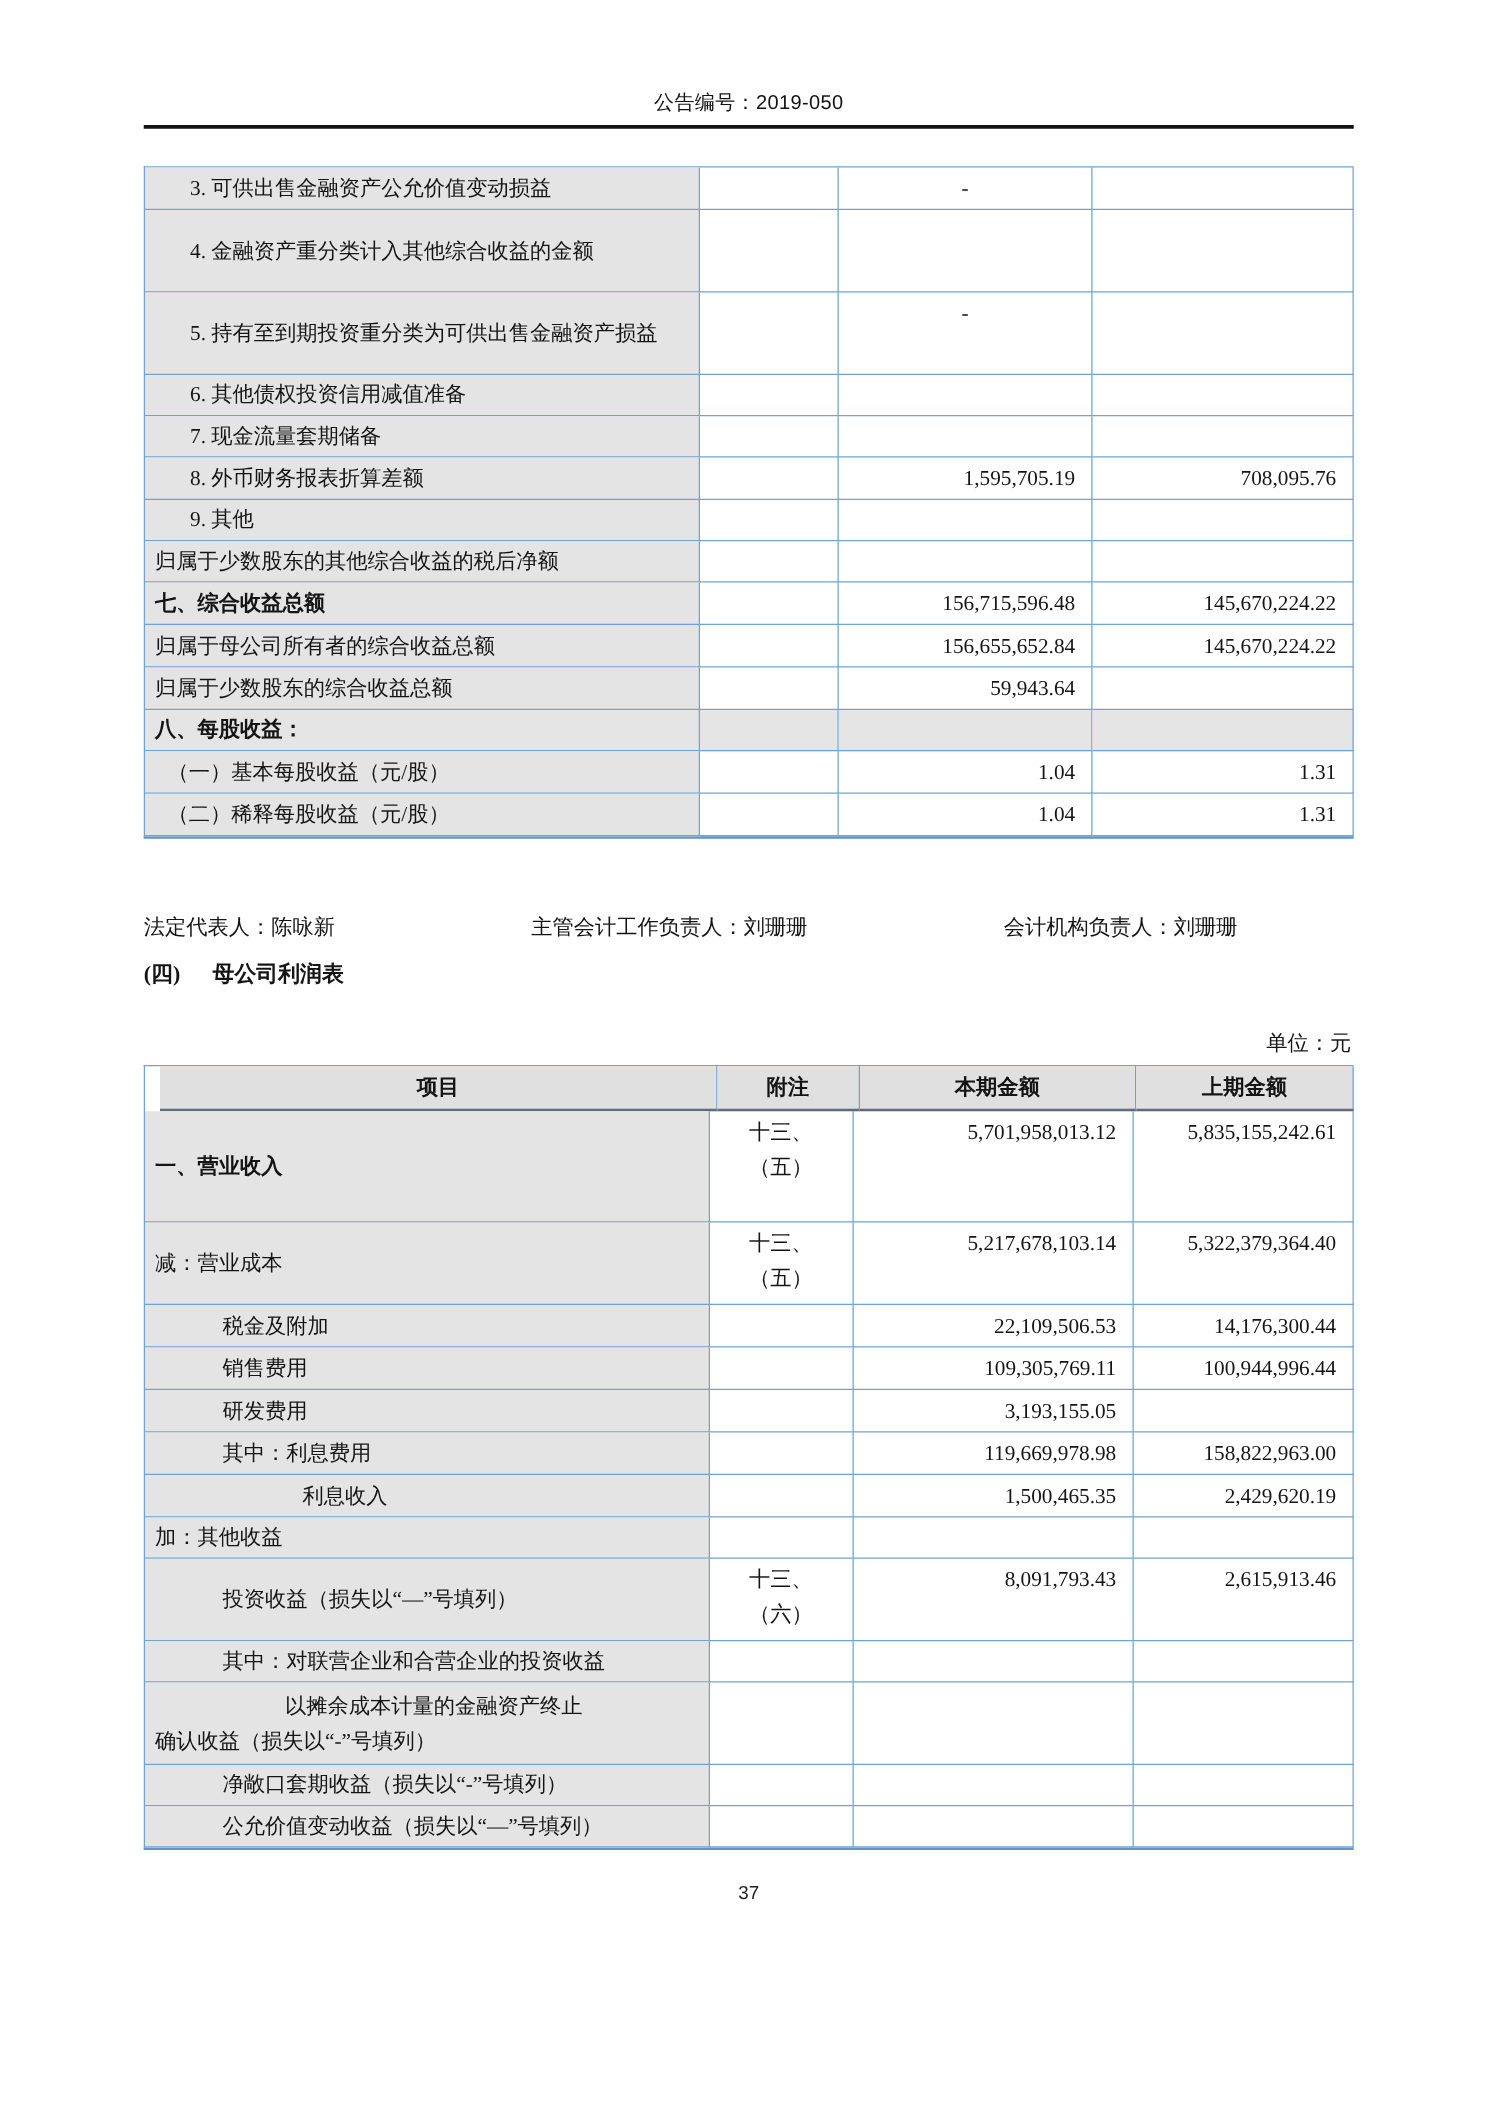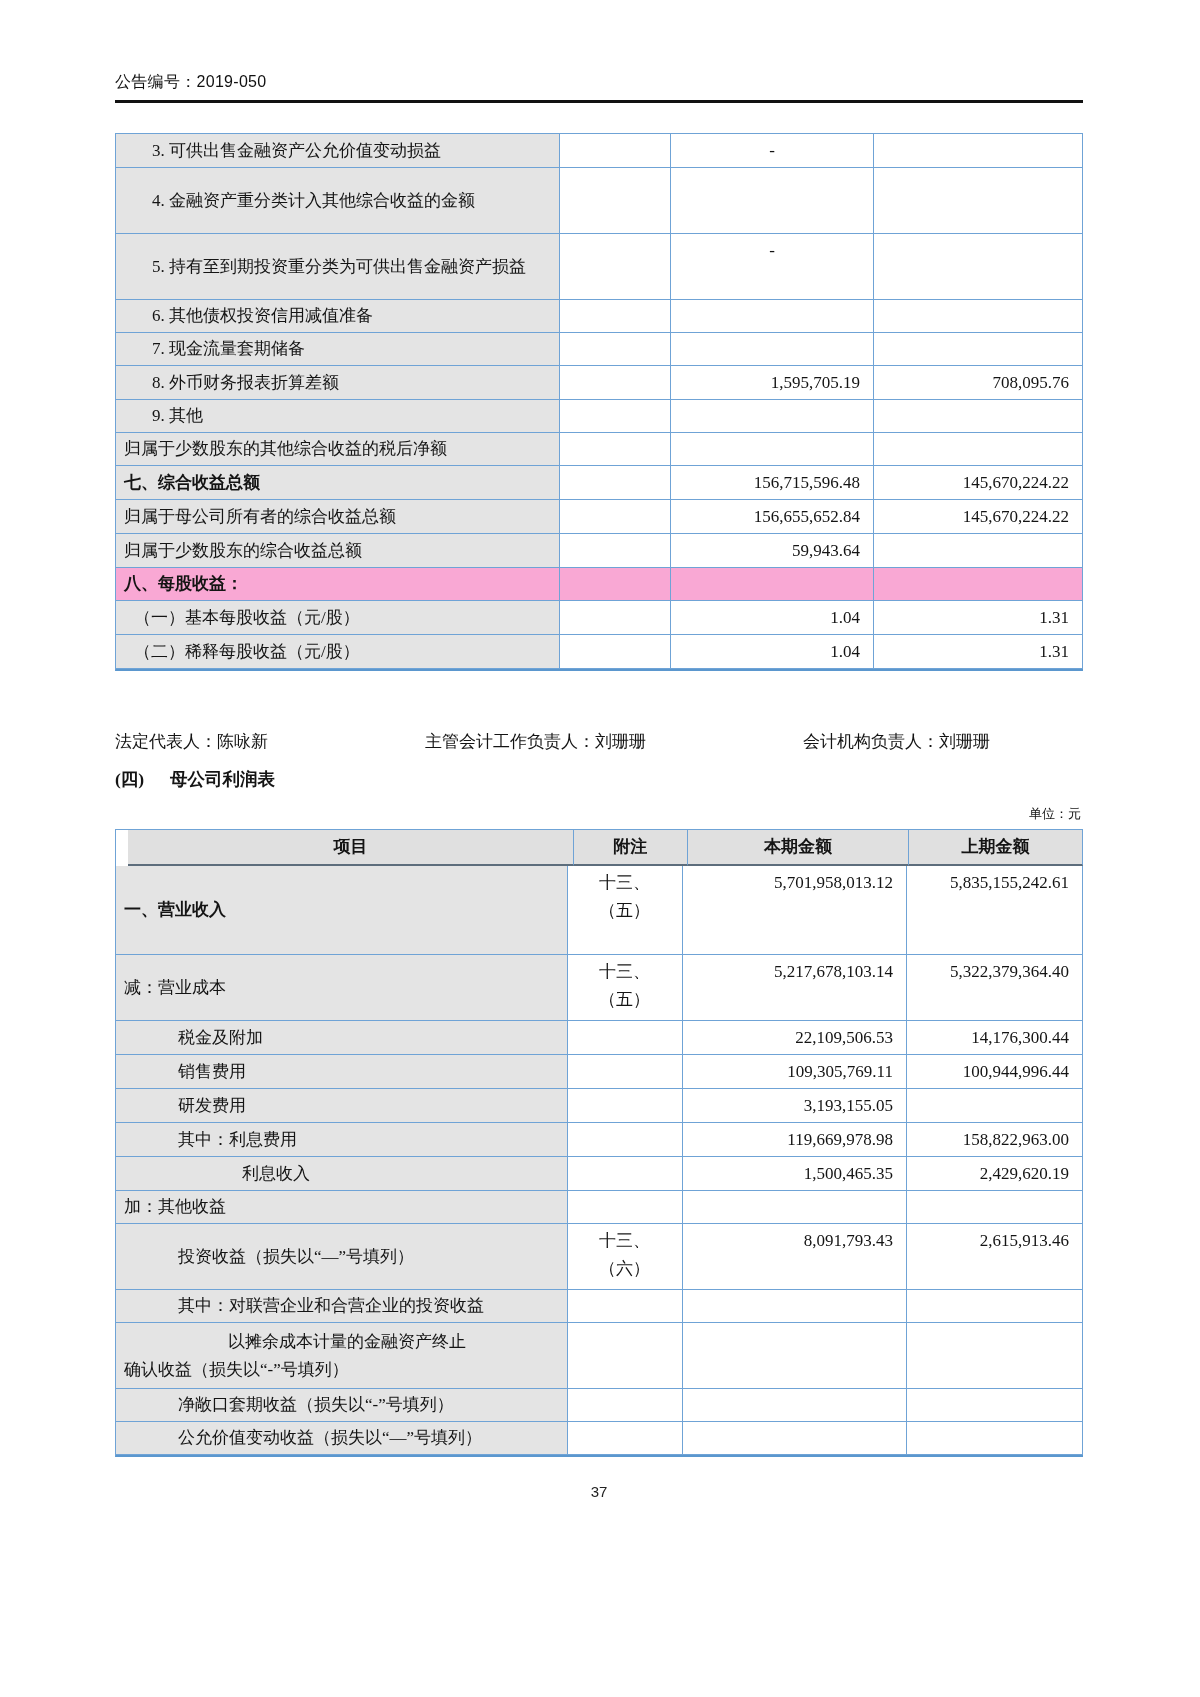--- a/index.html
+++ b/index.html
@@ -3,21 +3,21 @@
 <meta charset="utf-8">
 <style>
   html,body{margin:0;padding:0;background:#ffffff;}
   .page{
     width:1200px;height:1697px;box-sizing:border-box;
     padding:72px 117px 0 115px;
     font-family:"Liberation Serif","DejaVu Serif",serif;
     color:#141414;background:#ffffff;position:relative;
   }
   .doc-header{
-    text-align:left;
+    text-align:center;
     font-family:"Liberation Sans","DejaVu Sans",sans-serif;
     font-size:16px;letter-spacing:.3px;padding-bottom:7px;color:#111;
   }
   .header-rule{height:3px;background:#121212;}
 
   .table{
     margin-top:30px;
     border-top:1px solid #6fa3d6;
     border-left:1px solid #6fa3d6;
     border-bottom:2px solid #5b97ce;
@@ -34,39 +34,39 @@
   .tr{min-height:33px;}
   .tr.h2{min-height:66px;}
   .tr.h3{min-height:89px;}
   .thr{min-height:36px;padding-left:12px;}
   .th{
     background:#e0e0e0;font-weight:bold;
     justify-content:center;align-items:center;
     border-bottom:2px solid #5d6d7c;
   }
   .lbl{background:#e4e4e4;padding:2px 6px 2px 8px;align-items:center;white-space:pre-line;}
-  .gray .td{background:#f9a8d4;}
+  .gray .td{background:#e5e5e5;}
   .note{justify-content:center;align-items:flex-start;padding-top:3px;text-align:center;white-space:pre-line;}
   .cur,.prev{justify-content:flex-end;align-items:flex-start;padding:3px 13px 2px 2px;}
   .cur.dash,.prev.dash{justify-content:center;padding-right:2px;}
   .bold{font-weight:bold;}
   .hang1{text-indent:28px;}
   .hang3{text-indent:104px;}
   .ia{padding-left:18px;}
   .i1{padding-left:62px;}
   .i2{padding-left:126px;}
 
   .signature{position:relative;height:26px;margin-top:44px;font-size:17px;}
   .signature span{position:absolute;top:15px;white-space:nowrap;}
   .sig1{left:0;} .sig2{left:310px;} .sig3{left:688px;}
 
   .section-heading{margin-top:26px;font-size:17.5px;font-weight:bold;}
   .section-num{display:inline-block;min-width:55px;}
 
-  .unit-row{margin-top:14px;text-align:right;font-size:13px;padding-right:2px;}
+  .unit-row{margin-top:32px;text-align:right;font-size:17px;padding-right:2px;}
   .t2{margin-top:6px;}
 
   .page-num{
     margin-top:26px;text-align:center;font-size:15px;
     font-family:"Liberation Sans","DejaVu Sans",sans-serif;color:#222;
   }
 </style>
 </head>
 <body>
 

